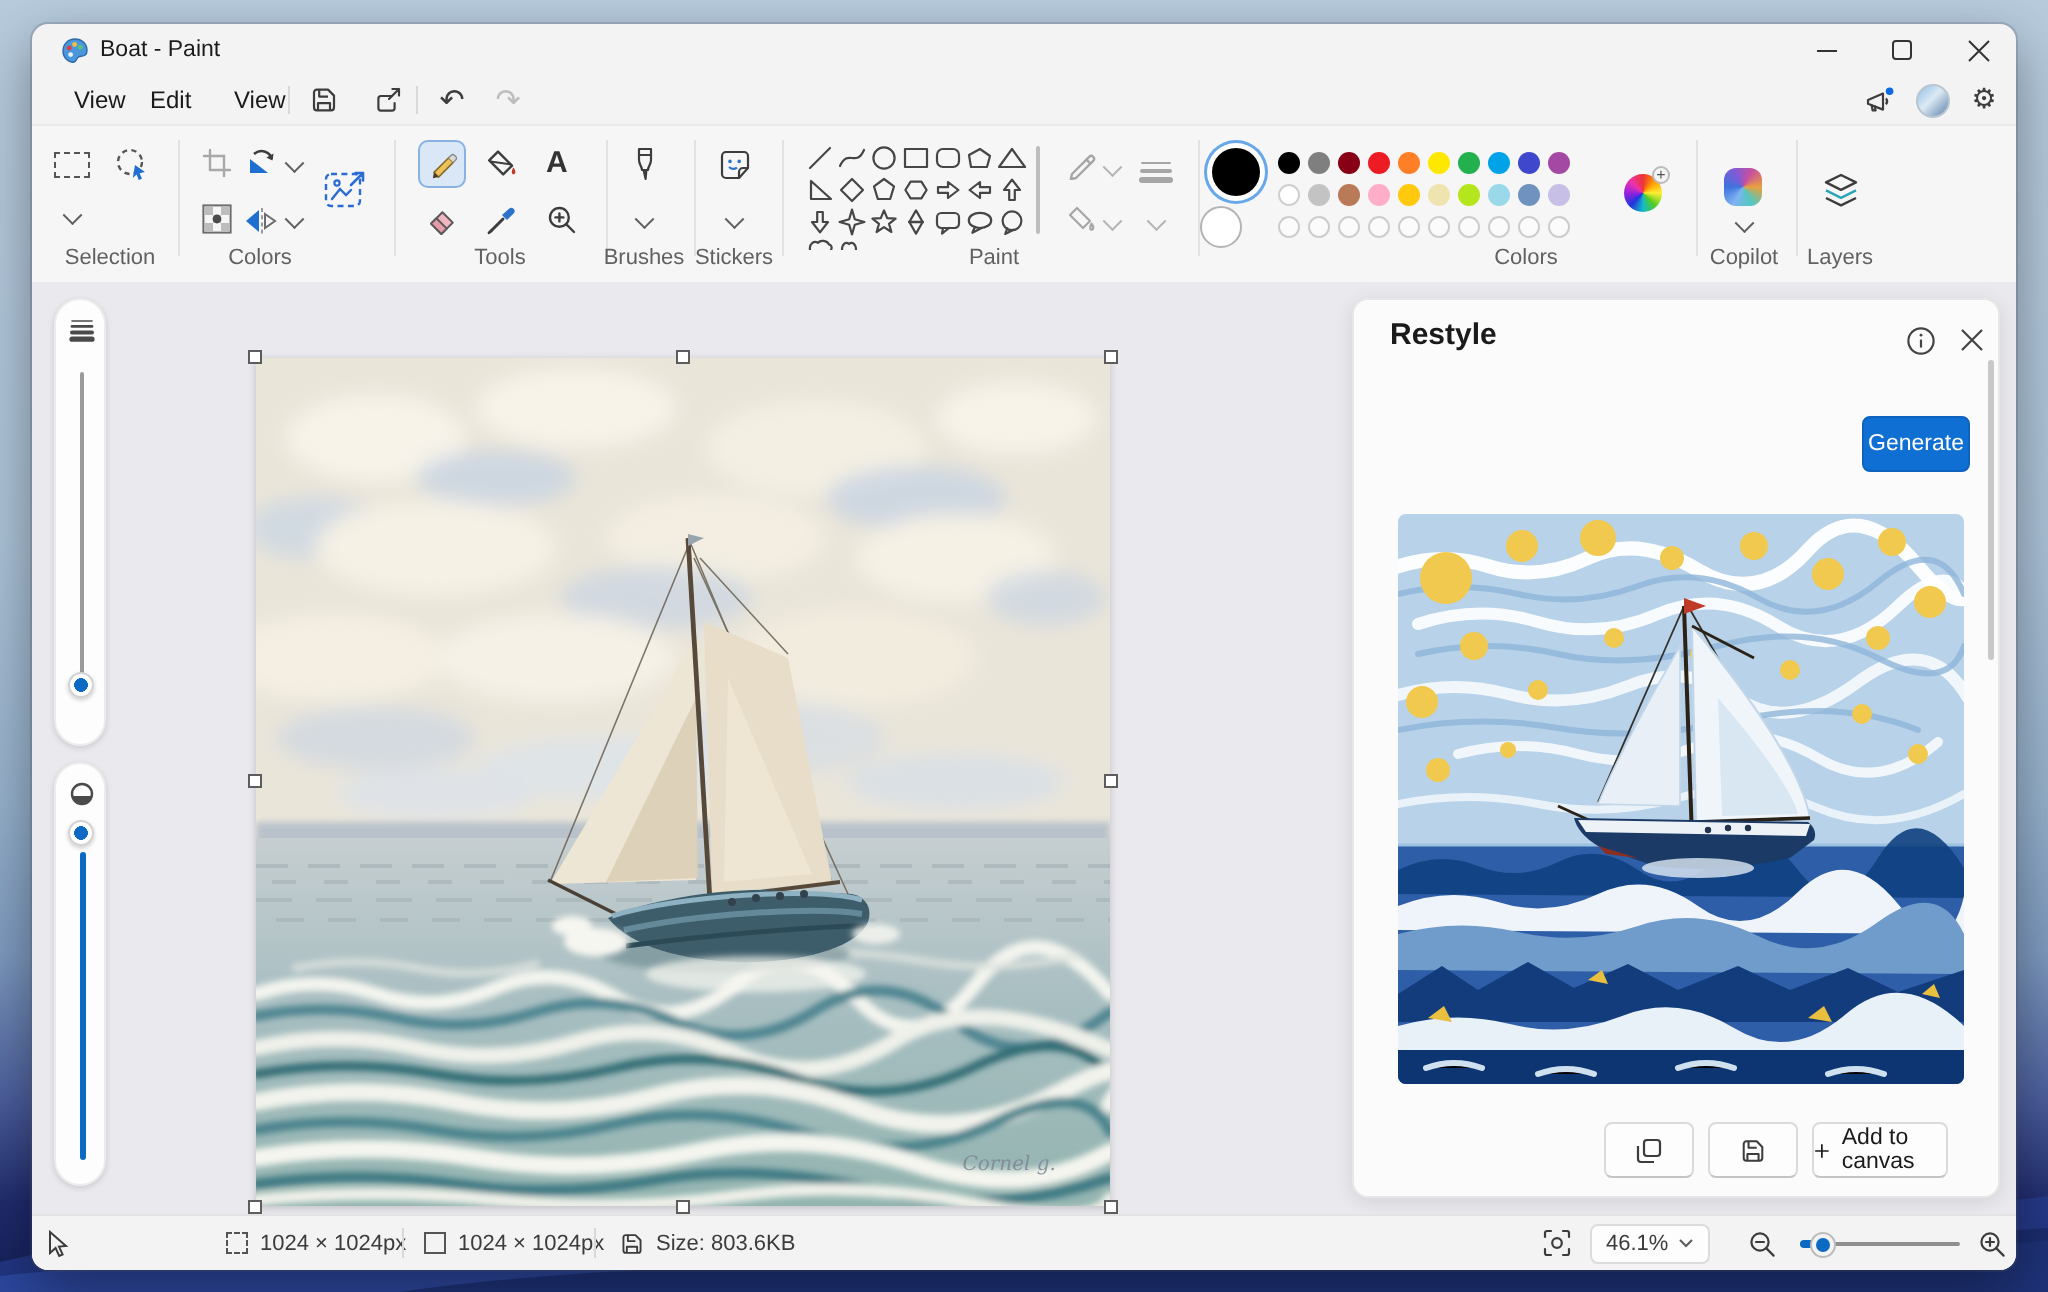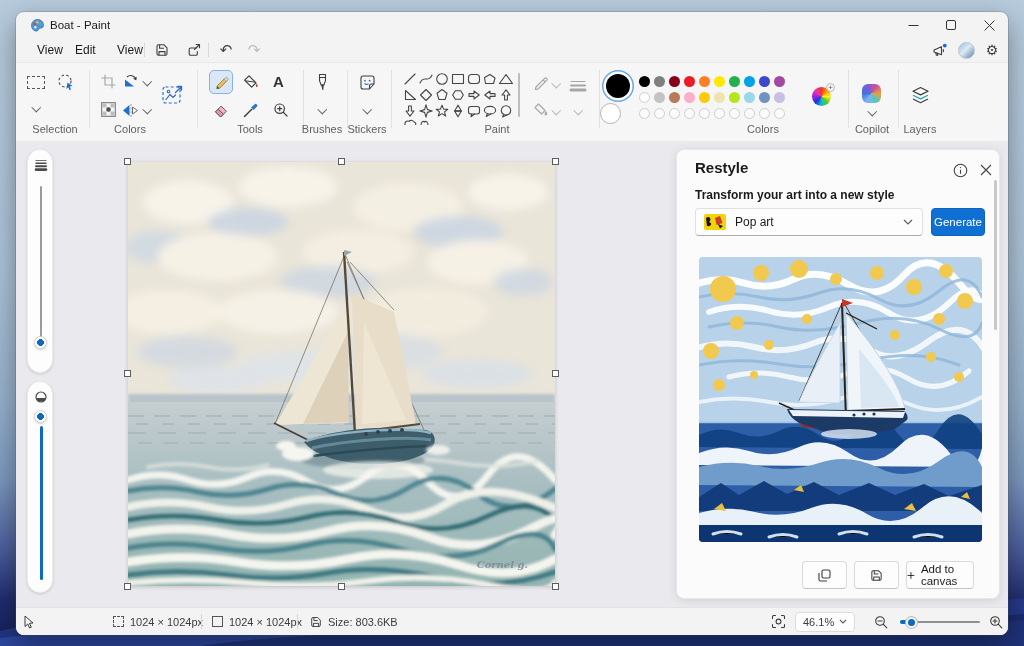--- a/index.html
+++ b/index.html
@@ -44,21 +44,21 @@
     color:#555;font-size:8px;line-height:8px;text-align:center;box-sizing:border-box;}
   .copilot{position:absolute;width:19px;height:19px;border-radius:6px;
     background:conic-gradient(from 210deg,#7fb3f2,#3e73dd,#7e5bd8,#c94f9e,#e8a13e,#53c7c0,#7fb3f2);}
   
   .workspace{position:absolute;left:0;top:129px;right:0;height:467px;background:#e9e9ee;}
   .slider-card{position:absolute;width:26px;background:#fdfdfd;border:1px solid #ececec;border-radius:13px;
     box-shadow:0 1px 3px rgba(0,0,0,.14);box-sizing:border-box;}
   .vtrack{position:absolute;border-radius:2px;}
   .vthumb{position:absolute;width:13px;height:13px;border-radius:50%;border:1px solid #d2d2d2;box-sizing:border-box;
     background:radial-gradient(circle,#0c6ac2 0 3.4px,#fff 3.5px);box-shadow:0 1px 2px rgba(0,0,0,.2);}
-  .canvas-wrap{position:absolute;left:108px;top:17px;width:435px;height:432px;font-weight:bold;}
+  .canvas-wrap{position:absolute;left:108px;top:34px;width:435px;height:432px;}
   .handle{position:absolute;width:7px;height:7px;background:#fff;border:1px solid #5d5d5d;box-sizing:border-box;}
   .painting{position:absolute;left:4px;top:4px;width:427px;height:424px;box-shadow:0 1px 4px rgba(0,0,0,.18);}
   
   .panel{position:absolute;left:660px;top:8px;width:324px;height:450px;background:#fbfbfb;border:1px solid #e7e7e7;
     border-radius:8px;box-shadow:0 2px 10px rgba(0,0,0,.10);box-sizing:border-box;}
   .panel-title{position:absolute;left:18px;top:9px;font-size:15px;font-weight:bold;color:#1a1a1a;}
   .panel-sub{position:absolute;left:18px;top:38px;font-size:12px;font-weight:bold;color:#1a1a1a;}
   .pico{position:absolute;width:20px;height:20px;display:flex;align-items:center;justify-content:center;color:#444;}
   .dropdown{position:absolute;left:18px;top:58px;width:228px;height:28px;background:#fdfdfd;border:1px solid #e0e0e0;
     border-bottom-color:#ababab;border-radius:4px;box-sizing:border-box;display:flex;align-items:center;}
@@ -578,34 +578,21 @@
           <circle cx="7.5" cy="7.5" r="6.3"></circle>
             <line x1="7.5" y1="6.8" x2="7.5" y2="10.8"></line>
             <circle cx="7.5" cy="4.6" r="0.7" fill="#444" stroke="none"></circle>
         </svg>
       </div>
       <div class="pico" style="left:299px;top:10px">
         <svg width="12" height="12" viewBox="0 0 12 12">
             <path d="M1,1 L11,11 M11,1 L1,11" stroke="#444" stroke-width="1.1"></path>
           </svg>
       </div>
-      <div class="panel-sub">Transform your art into a new style</div>
-
-      <div class="dropdown">
-        <svg style="margin-left:8px" width="22" height="16" viewBox="0 0 22 16">
-          <rect width="22" height="16" rx="2" fill="#f2d40a"></rect>
-          <path d="M2,4 C6,1 8,6 5,8 C9,9 7,13 3,12 Z" fill="#141414"></path>
-          <path d="M11,4 L16,2 L18.5,9 L12.5,11 Z" fill="#d23c2a"></path>
-          <path d="M14,10 L19,12 L16,14.5 Z" fill="#141414"></path>
-        </svg>
-        <span style="margin-left:9px;font-size:12px">Pop art</span>
-        <svg style="margin-left:auto;margin-right:9px" width="10" height="6" viewBox="0 0 10 6">
-          <path d="M1,1 L5,5 L9,1" fill="none" stroke="#5f5f5f" stroke-width="1.2"></path>
-        </svg>
-      </div>
+
       <div class="gen-btn">Generate</div>
 
       <svg class="preview" viewBox="0 0 283 285" preserveAspectRatio="none">
         <rect width="283" height="165" fill="#b7d2e9"></rect>
         <g fill="none" stroke="#ffffff" stroke-linecap="round">
           <path d="M-5,28 Q20,18 45,26 T95,22 T150,28 T205,18 T260,26 T290,20" stroke-width="7" opacity="0.95"></path>
           <path d="M10,55 Q40,45 70,54 T130,50 T190,56 T250,46 T290,54" stroke-width="6" opacity="0.9"></path>
           <path d="M-5,92 Q25,82 55,90 T115,86 T170,92 T230,84 T285,92" stroke-width="6" opacity="0.8"></path>
           <path d="M30,120 Q60,112 90,120 T150,116 T210,122 T270,114" stroke-width="5" opacity="0.8"></path>
           <path d="M0,145 Q35,138 70,145 T140,142 T210,147 T283,140" stroke-width="4" opacity="0.7"></path>

